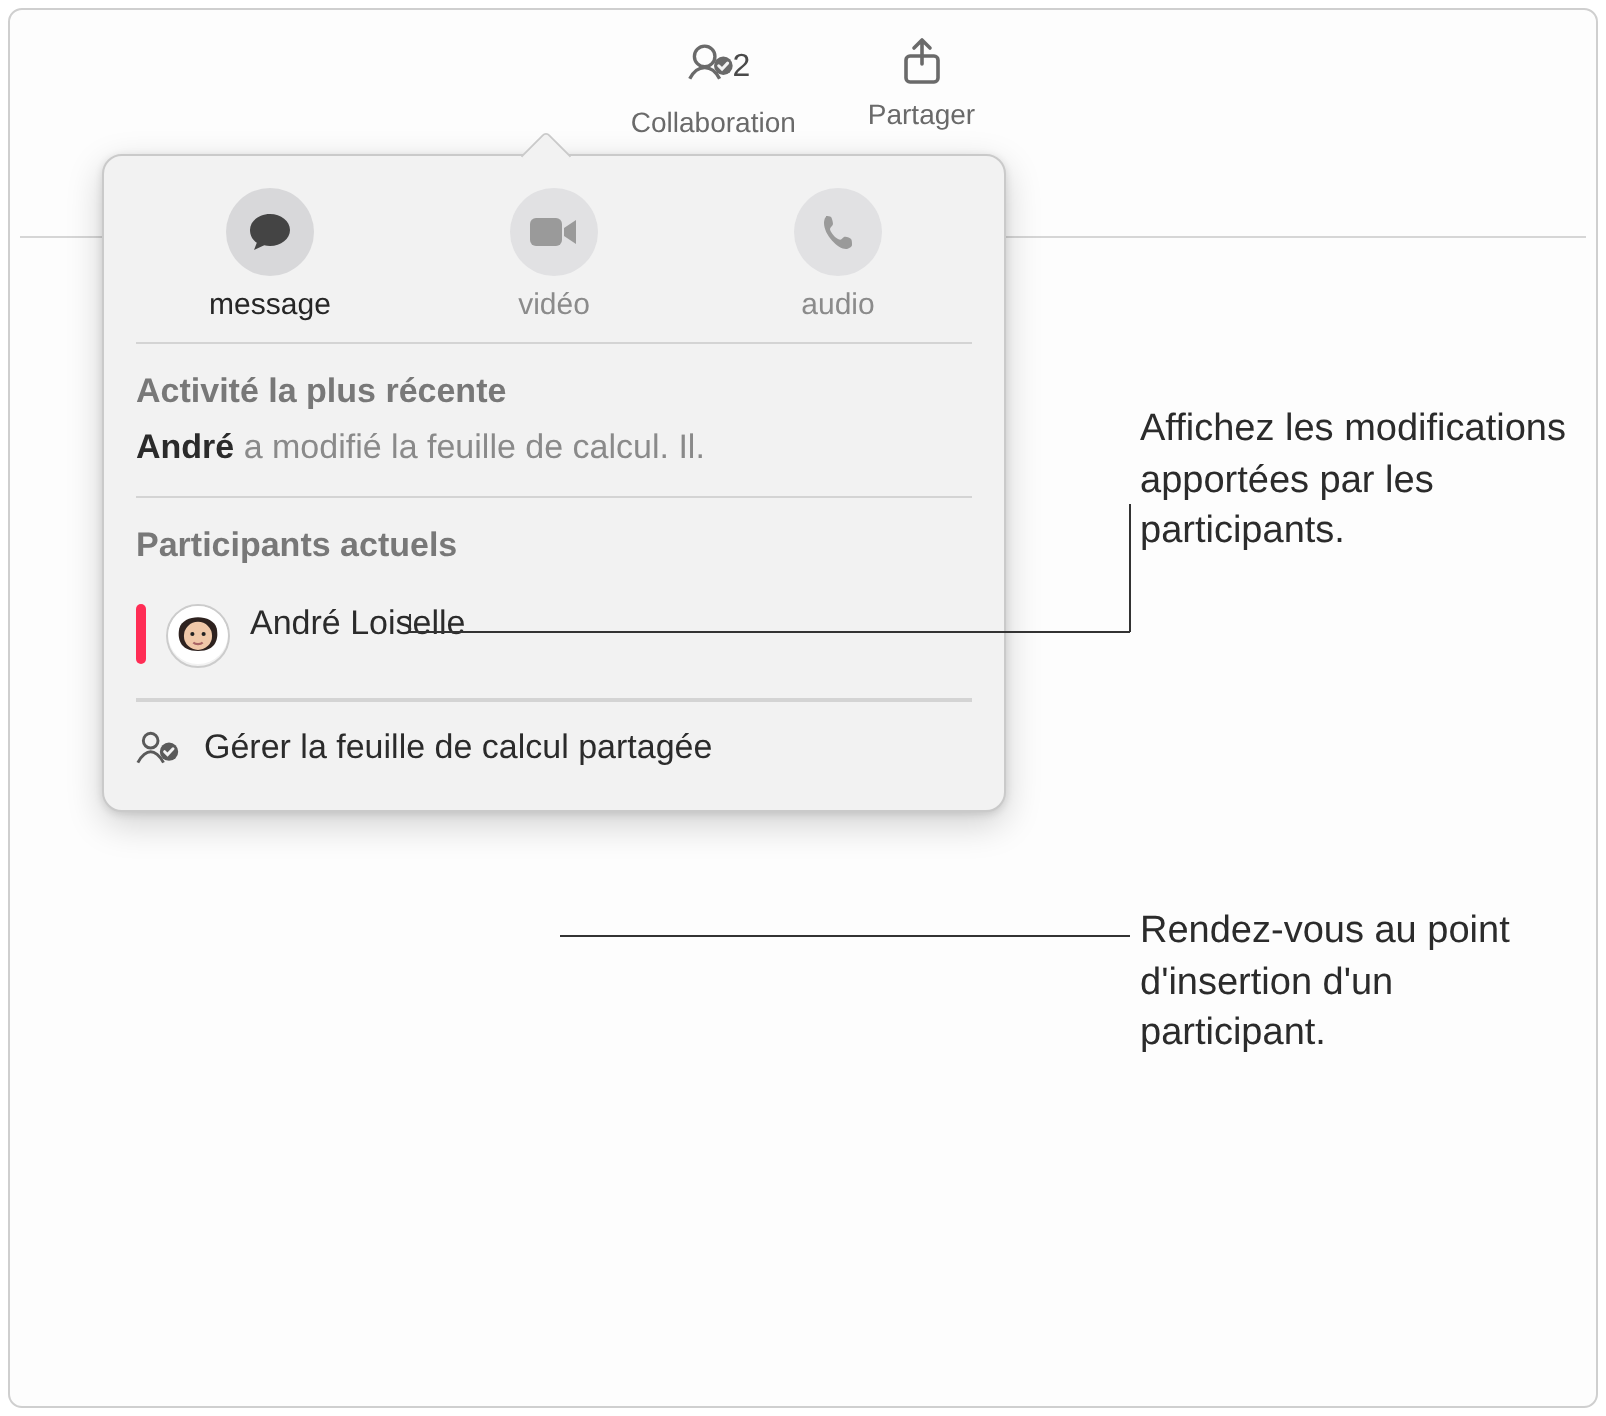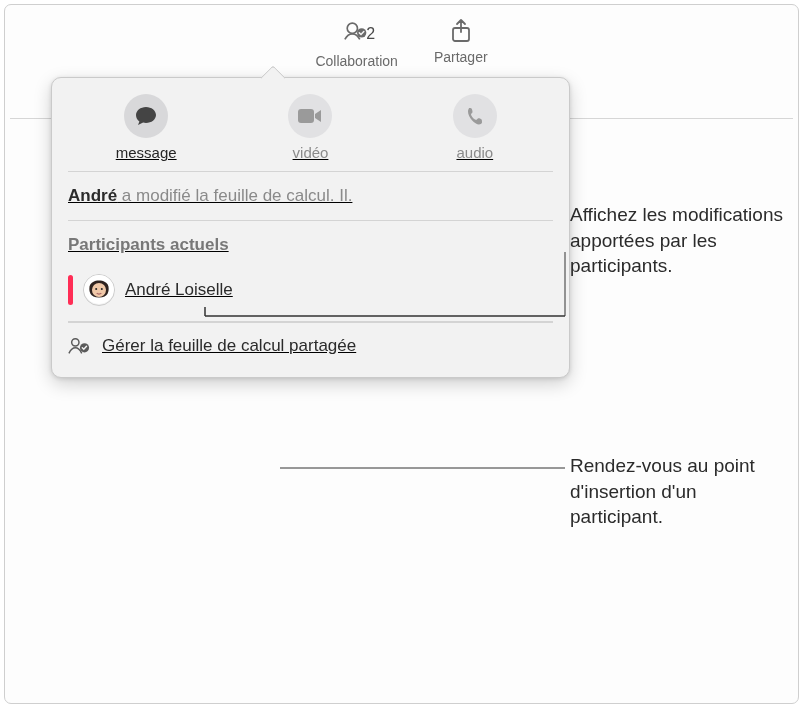--- a/index.html
+++ b/index.html
@@ -54,22 +54,21 @@
       top: 113px;
       left: 5px;
       right: 5px;
       height: 1px;
       background: #d6d6d6;
     }
     .popover-wrap {
       position: absolute;
       top: 72px;
       left: 46px;
-      width: 519px;
-      text-decoration: underline;
+      width: 452px;
     }
     .popover {
       background: #f2f2f2;
       border: 1px solid #cacaca;
       border-radius: 10px;
       box-shadow: 0 6px 18px rgba(0,0,0,0.18), 0 1px 4px rgba(0,0,0,0.12);
       position: relative;
     }
     .popover-arrow {
       position: absolute;
@@ -154,21 +153,21 @@
       display: flex;
       align-items: flex-end;
       justify-content: center;
     }
     .participants {
       padding: 14px 16px 8px 16px;
     }
     .participants .section-title { margin-bottom: 12px; }
     .participant-row {
       display: flex;
-      align-items: center;
+      align-items: flex-start;
       gap: 10px;
       padding: 7px 0;
       font-size: 17px;
       color: #2b2b2b;
     }
     .color-bar {
       width: 5px;
       height: 30px;
       border-radius: 3px;
     }
@@ -276,20 +275,21 @@
               <path d="M5 3c1 0 2 0 2.5.5s1 2.5 1 3.5-1.5 1.5-1.5 2.5 2 4 4 5 2-.5 3-1 3 .5 3.5 1 .5 2 .5 3c0 1-2 2-3 2-4 0-11-7-11-13 0-1 .5-3 1-3z" fill="#9a9a9a"></path>
             </svg>
           </div>
           <span>audio</span>
         </div>
       </div>
 
       <div class="sep"></div>
 
       <div class="section">
+        <div class="section-title">Activité la plus récente</div>
         <div class="activity-line">
           <span class="who">André</span><span> a modifié la feuille de calcul. Il.</span>
         </div>
       </div>
 
       <div class="sep"></div>
 
       <div class="participants">
         <div class="section-title">Participants actuels</div>
 

